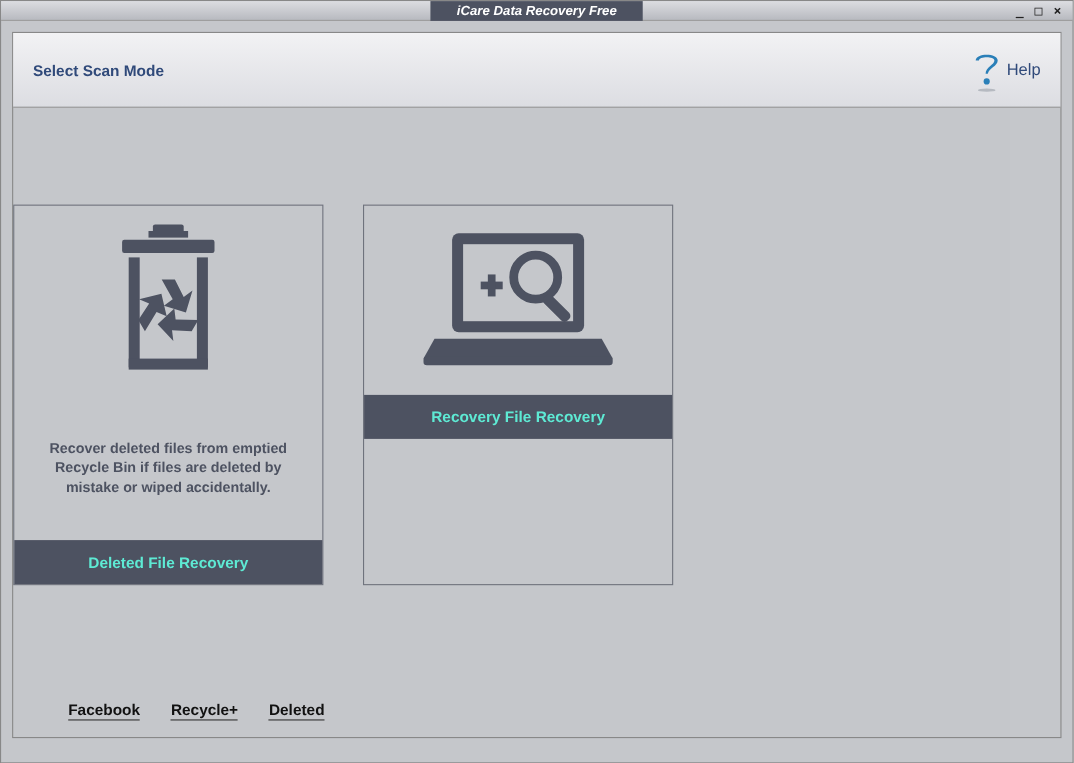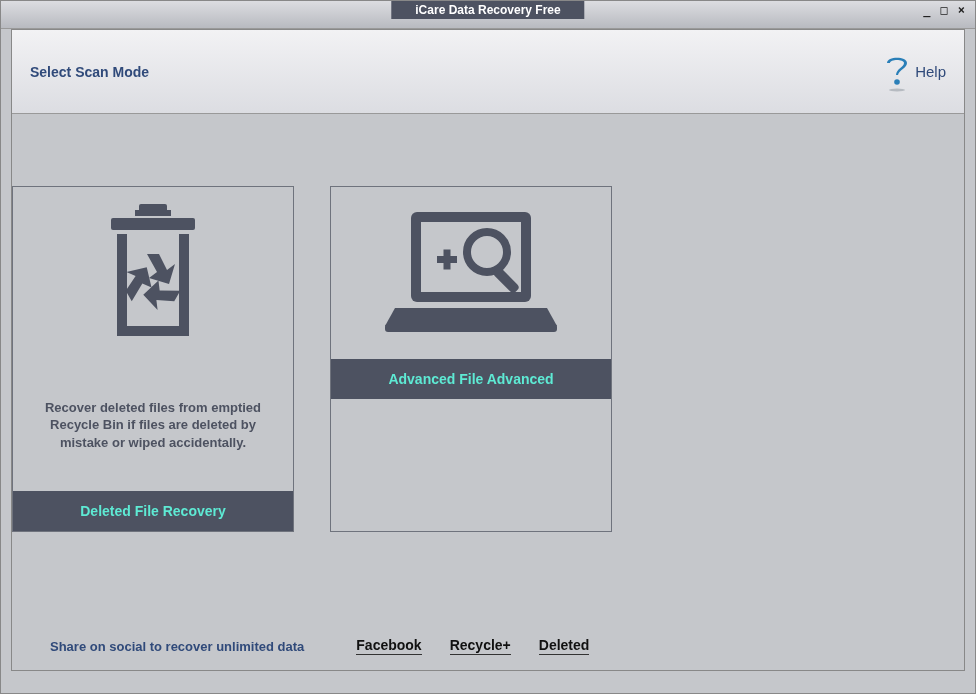--- a/index.html
+++ b/index.html
@@ -11,24 +11,25 @@
       overflow: hidden;
     }
     .window {
       width: 976px;
       height: 694px;
       border: 1px solid #888;
       background: #c5c7cb;
       position: relative;
     }
     .titlebar {
-      height: 28px;
+      height: 18px;
       background: linear-gradient(to bottom, #dcdde1, #b8bac0);
       border-bottom: 1px solid #999;
       position: relative;
+      font-style: italic;
     }
     .titlebar-center {
       position: absolute;
       left: 50%;
       transform: translateX(-50%);
       top: 0;
       height: 18px;
       padding: 0 24px;
       background: #4d5261;
       color: #fff;
@@ -53,21 +54,21 @@
     .content-frame {
       position: absolute;
       top: 28px;
       left: 10px;
       right: 10px;
       bottom: 22px;
       border: 1px solid #888;
       background: #c5c7cb;
     }
     .header-bar {
-      height: 84px;
+      height: 68px;
       background: linear-gradient(to bottom, #f2f2f4, #dcdde2);
       border-bottom: 1px solid #999;
       display: flex;
       align-items: center;
       justify-content: space-between;
       padding: 1px 18px;
     }
     .header-title {
       color: #304a7a;
       font-weight: bold;
@@ -231,27 +232,26 @@
               <rect x="40" y="24" width="100" height="70" fill="#c5c7cb"></rect>
               <path d="M14 110 L166 110 L176 128 L4 128 Z"></path>
               <rect x="4" y="126" width="172" height="8" rx="3"></rect>
               <rect x="56" y="58" width="20" height="7"></rect>
               <rect x="62.5" y="51.5" width="7" height="20"></rect>
               <circle cx="106" cy="54" r="20" stroke="#4d5261" stroke-width="8" fill="none"></circle>
               <rect x="118" y="68" width="30" height="10" rx="4" transform="rotate(45 118 68)"></rect>
             </g>
           </svg>
         </div>
-        <div class="card-footer">Advanced File Advanced</div>
+        <div class="card-footer">Recovery File Recovery</div>
       </div>
 
     </div>
 
     <div class="bottom-bar">
-      <div class="share-text">Share on social to recover unlimited data</div>
       <div class="social-links">
         <a>Facebook</a>
         <a>Recycle+</a>
         <a>Deleted</a>
       </div>
     </div>
 
   </div>
 
 </div>

